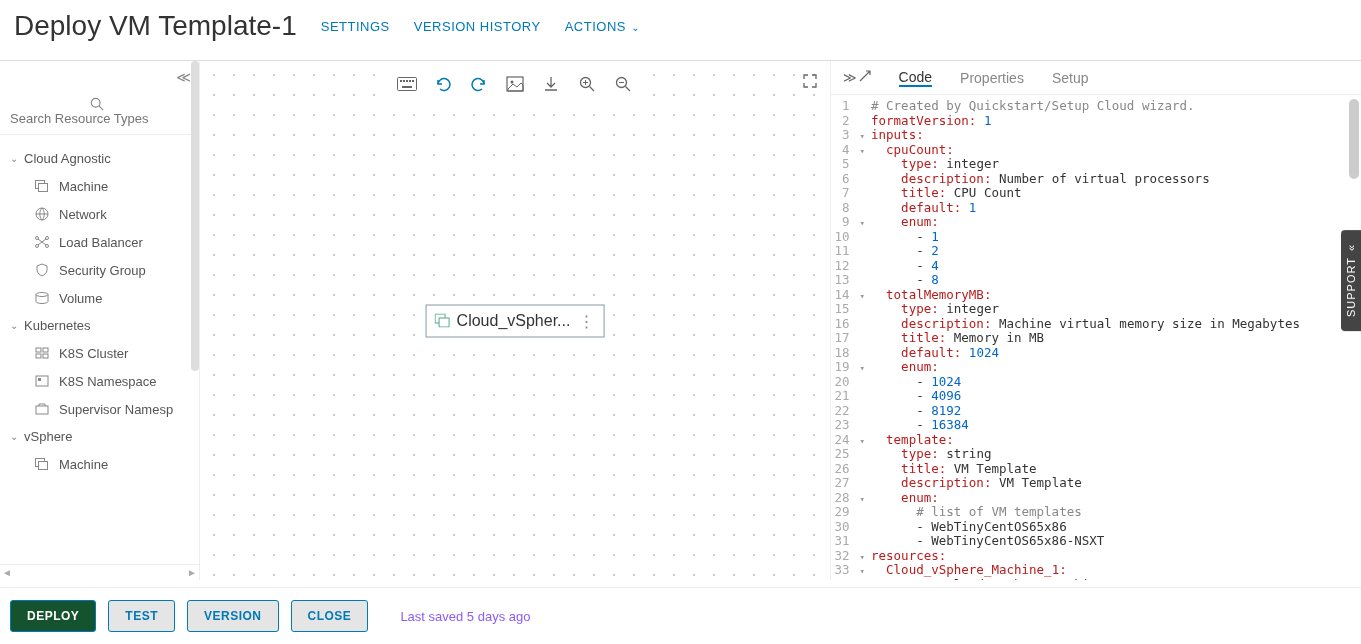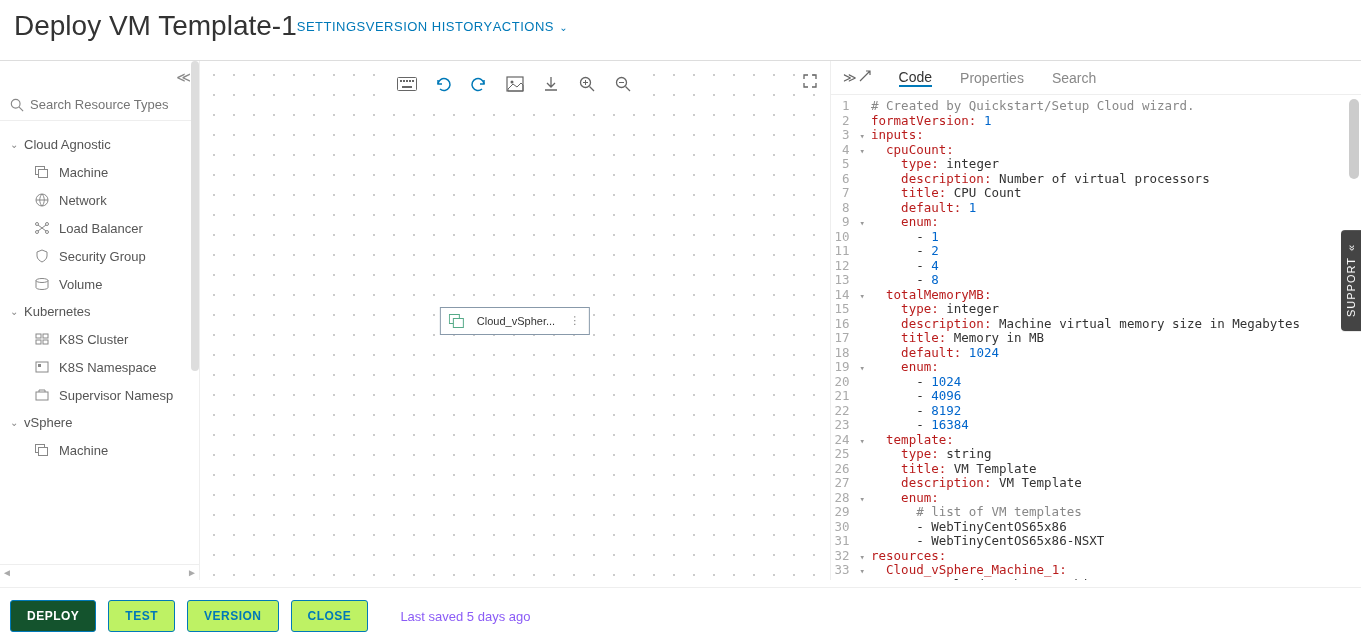--- a/index.html
+++ b/index.html
@@ -1,54 +1,54 @@
 <!DOCTYPE html>
 <html><head>
 <meta charset="utf-8">
 <style>
 * { box-sizing: border-box; margin: 0; padding: 0; }
 body { font-family: "Segoe UI", Arial, sans-serif; font-size: 13px; color: #333; background: #fff; overflow: hidden; width: 1361px; height: 644px; position: relative; }
-.header { display: flex; align-items: center; padding: 10px 14px 18px; }
+.header { display: flex; align-items: center; padding: 10px 14px 18px; gap: 24px; }
 .page-title { font-size: 28px; font-weight: 300; color: #333; }
 .header-link { color: #0079b8; font-size: 13px; font-weight: 500; text-decoration: none; letter-spacing: 0.5px; }
 .header-link .chev { font-size: 10px; margin-left: 2px; }
 .main { display: flex; height: 520px; border-top: 1px solid #ddd; }
 .sidebar { width: 200px; border-right: 1px solid #eee; position: relative; display: flex; flex-direction: column; }
 .collapse-toggle { position: absolute; top: 8px; right: 8px; color: #888; cursor: pointer; font-size: 14px; }
-.search-row { display: flex; align-items: center; padding: 8px 10px; border-bottom: 1px solid #eee; margin-top: 28px; }
+.search-row { display: flex; align-items: center; padding: 8px 10px; border-bottom: 1px solid #eee; margin-top: 28px; flex-direction: column; }
 .search-row svg { margin-right: 6px; flex-shrink: 0; }
 .search-input { border: none; outline: none; font-size: 13px; color: #666; width: 100%; }
 .tree { flex: 1; overflow-y: auto; overflow-x: hidden; padding: 10px 0; }
 .tree-group-head { display: flex; align-items: center; padding: 6px 10px; cursor: pointer; color: #555; }
 .tree-group-head .exp { width: 14px; font-size: 10px; color: #888; }
 .tree-item { display: flex; align-items: center; padding: 6px 10px 6px 34px; cursor: pointer; color: #555; gap: 9px; white-space: nowrap; }
 .tree-item .ico { width: 16px; height: 16px; display: inline-flex; align-items: center; justify-content: center; flex-shrink: 0; }
 .hscroll { height: 16px; border-top: 1px solid #eee; display: flex; align-items: center; justify-content: space-between; padding: 0 2px; color: #aaa; font-size: 10px; }
 .side-scroll { position: absolute; right: 0; top: 0; width: 8px; height: 310px; background: #ddd; border-radius: 4px; }
 .canvas { flex: 1; position: relative; background-image: radial-gradient(circle, #ccc 1px, transparent 1px); background-size: 20px 20px; background-position: 4px 4px; border-right: 1px solid #eee; min-width: 0; }
 .canvas-toolbar { position: absolute; top: 8px; left: 50%; transform: translateX(-50%); display: flex; gap: 14px; align-items: center; background: #fff; padding: 4px 8px; border-radius: 3px; }
 .tb-icon { width: 22px; height: 22px; display: flex; align-items: center; justify-content: center; color: #666; cursor: pointer; }
 .expand-icon { position: absolute; top: 12px; right: 12px; color: #666; cursor: pointer; }
-.canvas-node { position: absolute; left: 50%; top: 50%; transform: translate(-50%, -50%); border: 1px solid #89a; background: #fff; padding: 6px 8px; display: flex; align-items: center; gap: 12px; font-size: 11px; color: #333; cursor: move; justify-content: flex-end; }
+.canvas-node { position: absolute; left: 50%; top: 50%; transform: translate(-50%, -50%); border: 1px solid #89a; background: #fff; padding: 6px 8px; display: flex; align-items: center; gap: 6px; font-size: 16px; color: #333; cursor: move; justify-content: flex-end; }
 .canvas-node .menu { color: #888; cursor: pointer; padding: 0 2px; letter-spacing: -1px; }
 .right-pane { width: 530px; display: flex; flex-direction: column; position: relative; }
 .right-tabs { display: flex; align-items: center; border-bottom: 1px solid #eee; padding: 0 12px; gap: 28px; height: 34px; }
 .right-tabs .resize { color: #666; cursor: pointer; display: flex; gap: 2px; }
 .tab { color: #888; font-size: 14px; cursor: pointer; padding: 0 0; }
 .tab.active { color: #333; border-bottom: 2px solid #0079b8; }
 .code-area { flex: 1; display: flex; font-family: Consolas, Menlo, monospace; font-size: 12.5px; overflow: hidden; position: relative; line-height: 14.5px; }
 .gutter { width: 40px; text-align: right; color: #aaa; padding: 4px 6px 4px 0; background: #fff; user-select: none; }
 .gutter .ln { height: 14.5px; }
 .fold { color: #999; font-size: 9px; display: inline-block; width: 8px; }
 .code-body { flex: 1; padding: 4px 0; white-space: pre; overflow: hidden; }
 .code-line { height: 14.5px; }
 .k { color: #b91c1c; } .n { color: #0066cc; } .c { color: #888; }
 .code-vscroll { position: absolute; right: 2px; top: 4px; width: 10px; height: 80px; background: #ccc; border-radius: 5px; }
 .footer { position: absolute; left: 0; right: 0; bottom: 0; padding: 12px 10px; display: flex; align-items: center; gap: 12px; border-top: 1px solid #eee; background: #fff; }
-.btn { font-size: 12px; font-weight: 600; letter-spacing: 0.5px; padding: 8px 16px; border-radius: 3px; cursor: pointer; border: 1px solid #0079b8; background: #bef264; color: #0079b8; }
+.btn { font-size: 12px; font-weight: 600; letter-spacing: 0.5px; padding: 8px 16px; border-radius: 3px; cursor: pointer; border: 1px solid #0079b8; background: #e5e5e5; color: #0079b8; }
 .btn.primary { background: #14532d; color: #fff; }
 .status { color: #8b5cf6; font-size: 13px; margin-left: 20px; }
 .support-tab { position: fixed; right: 0; top: 230px; background: #444; color: #fff; font-size: 11px; letter-spacing: 1px; padding: 14px 4px; writing-mode: vertical-rl; transform: rotate(180deg); border-radius: 0 4px 4px 0; cursor: pointer; display: flex; align-items: center; gap: 6px; }
 </style>
 </head>
 <body>
 
 <div class="header">
   <div class="page-title">Deploy VM Template-1</div>
   <a class="header-link">SETTINGS</a>
@@ -238,21 +238,21 @@
     </div>
   </div>
 
   <div class="right-pane">
     <div class="right-tabs">
       <span class="resize">≫ <svg width="12" height="12" viewBox="0 0 12 12">
             <path d="M1 11 L11 1 M7 1 L11 1 L11 5" fill="none" stroke="#666" stroke-width="1.2"></path>
           </svg></span>
       <span class="tab active">Code</span>
       <span class="tab">Properties</span>
-      <span class="tab">Search</span>
+      <span class="tab">Setup</span>
     </div>
     <div class="code-area">
       <div class="gutter" id="gutter">
           <div class="ln">1 <span class="fold"></span></div>
           <div class="ln">2 <span class="fold"></span></div>
           <div class="ln">3 <span class="fold">▾</span></div>
           <div class="ln">4 <span class="fold">▾</span></div>
           <div class="ln">5 <span class="fold"></span></div>
           <div class="ln">6 <span class="fold"></span></div>
           <div class="ln">7 <span class="fold"></span></div>

